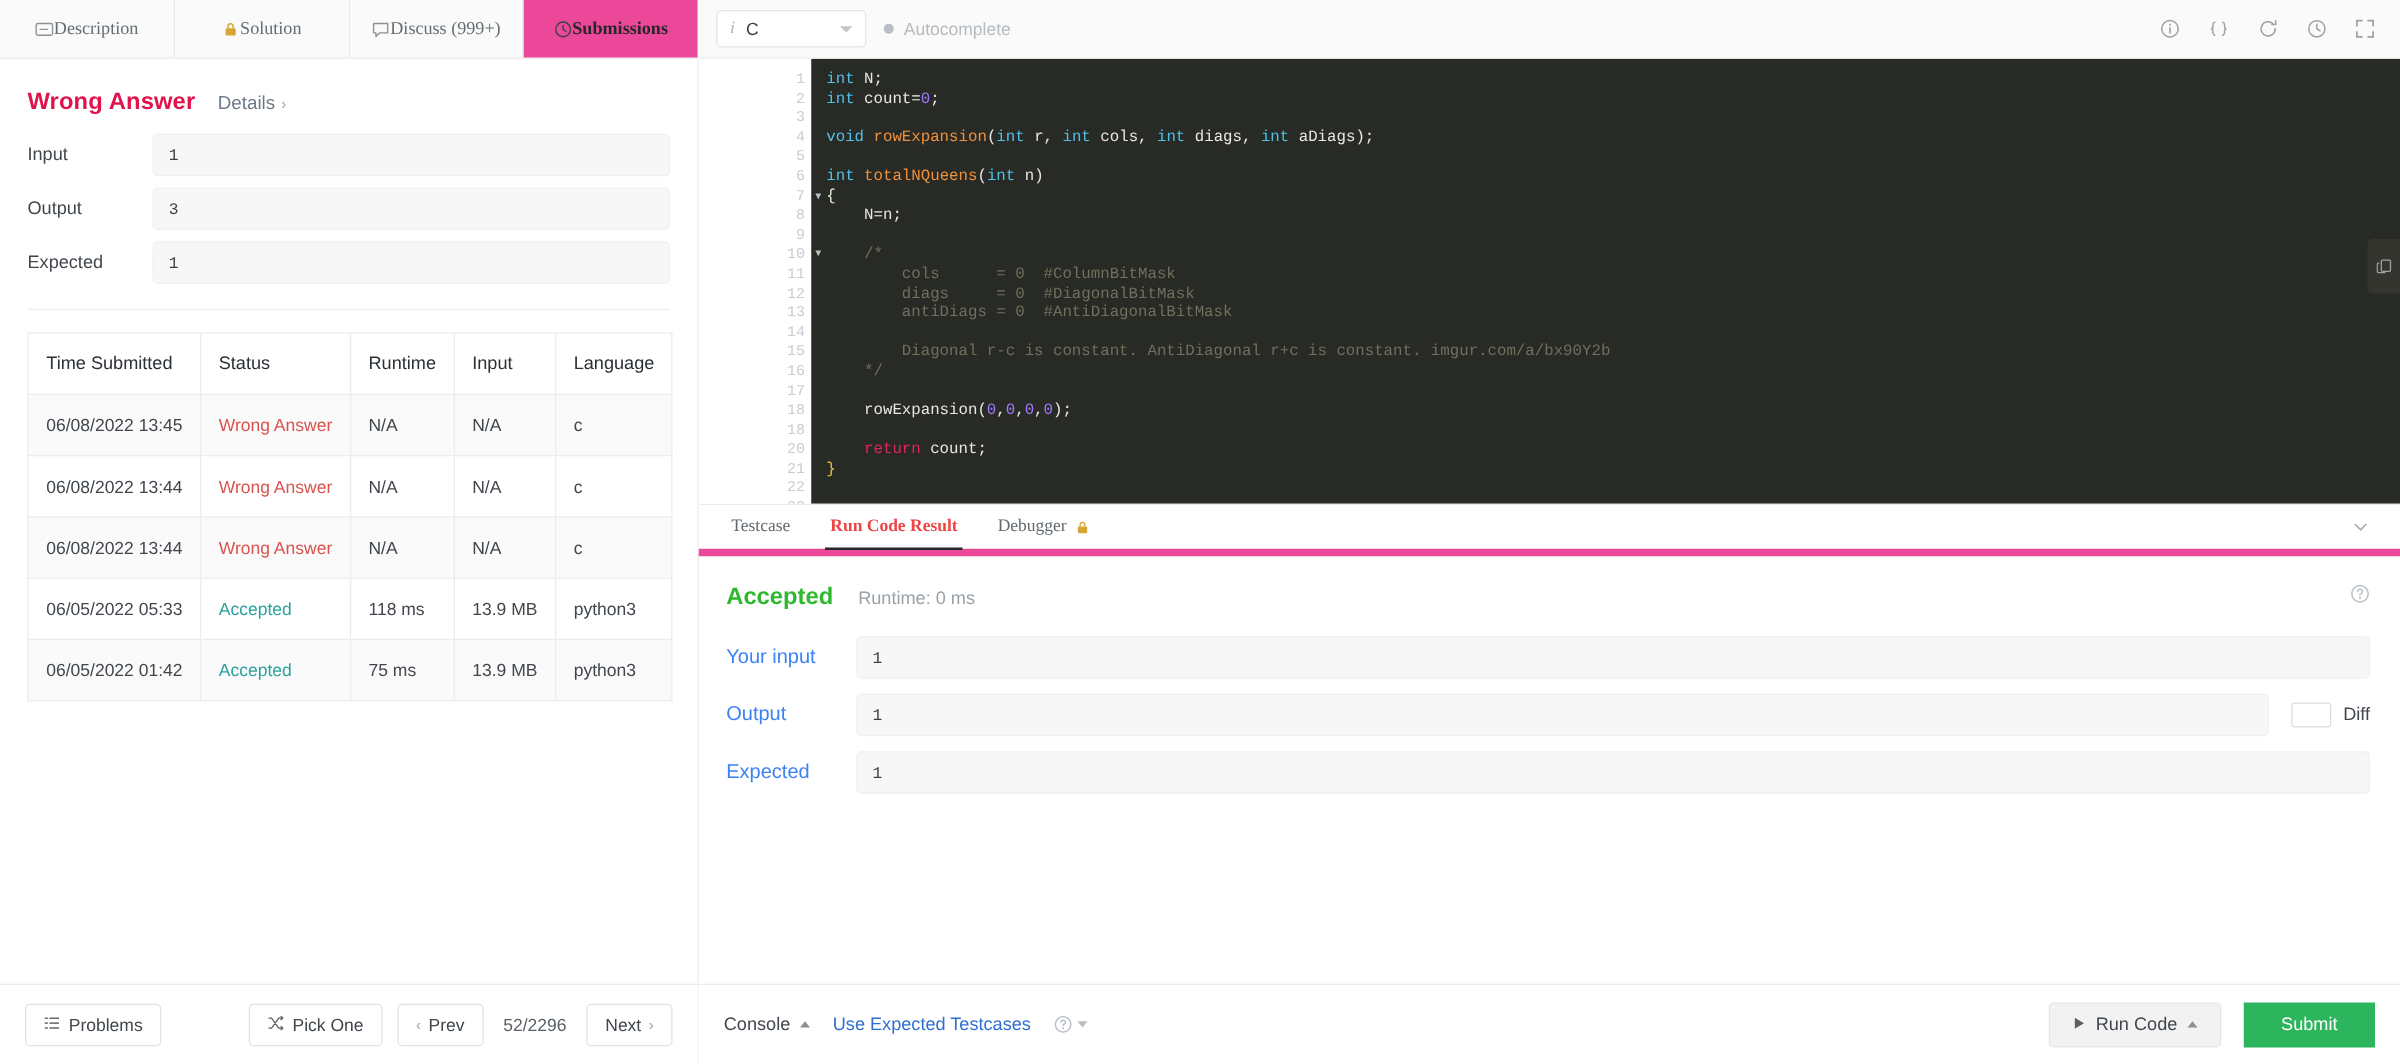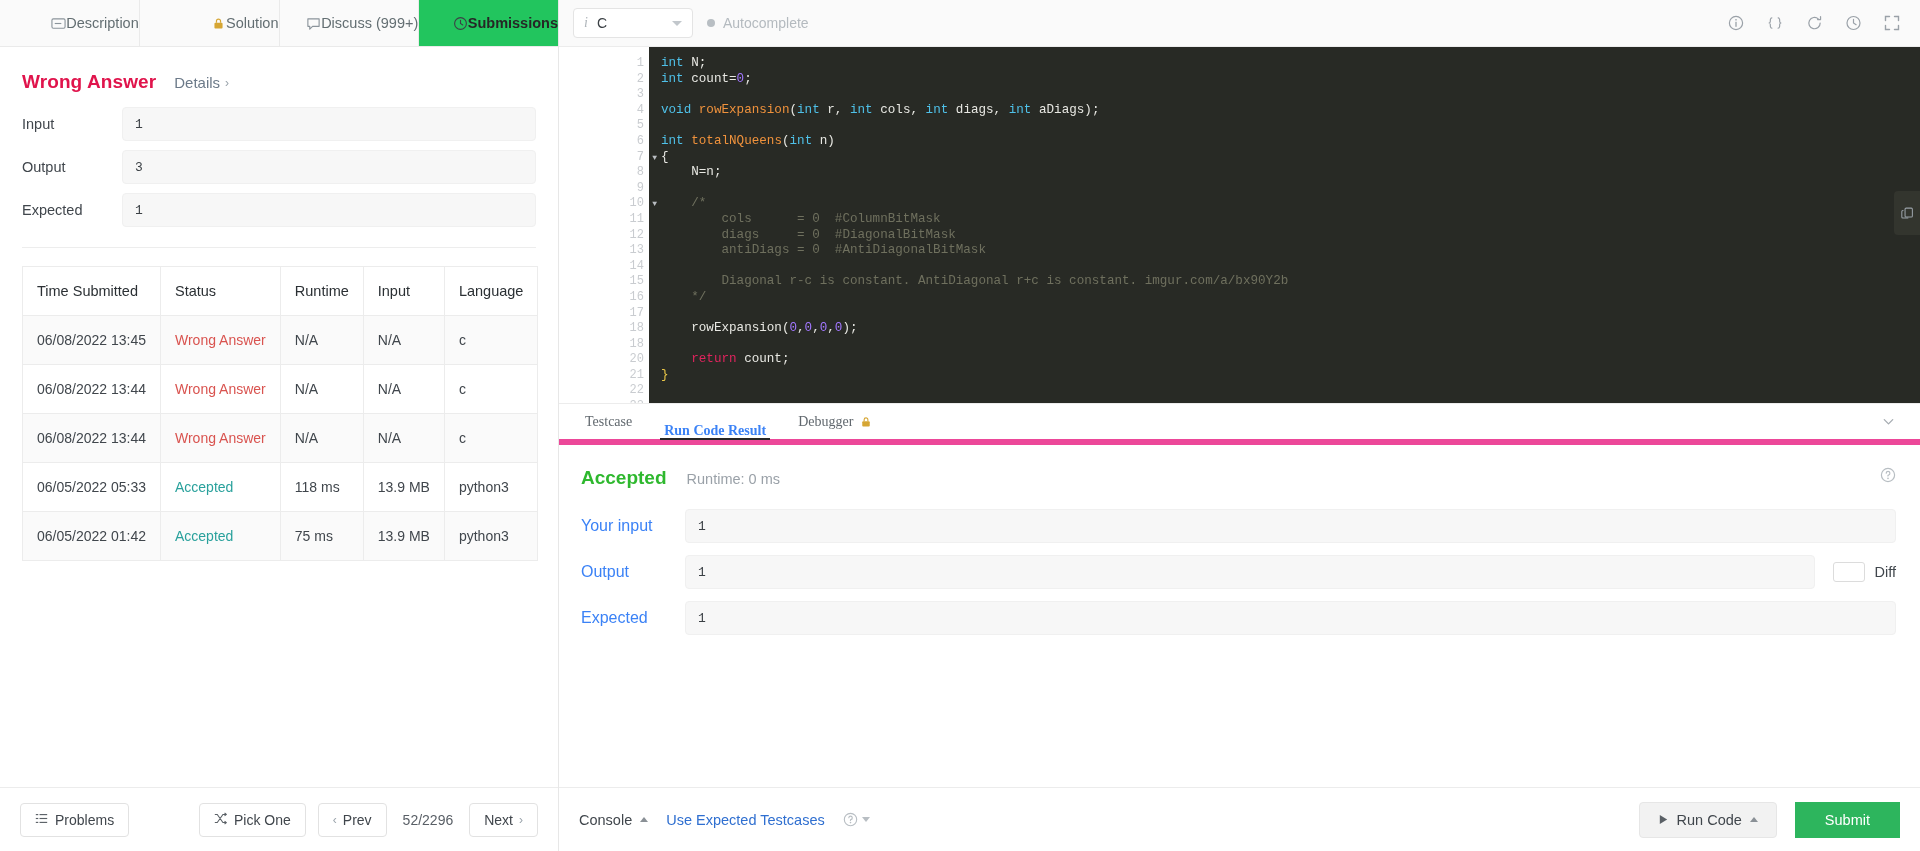--- a/index.html
+++ b/index.html
@@ -20,29 +20,30 @@
     border-right: 1px solid #e7e7e7;
   }
   .tabbar {
     height: 47px; min-height: 47px;
     display: flex; align-items: stretch;
     background: #fafafa;
     border-bottom: 1px solid #eaeaea;
   }
   .tab {
     flex: 1 1 0;
-    display: flex; align-items: center; justify-content: flex-end;
+    display: flex; align-items: center; justify-content: center;
     gap: 0;
     font-size: 14.5px; color: #636e72;
     border-right: 1px solid #eaeaea;
     cursor: pointer; position: relative;
     white-space: nowrap;
+    font-family: Liberation Serif, serif;
   }
   .tab:last-child { border-right: none; }
-  .tab.active { background: #22c55e; color: #262626; font-weight: 600; }
+  .tab.active { background: #ec4899; color: #262626; font-weight: 600; }
   .tab.active::before {
     content: ""; position: absolute; left: 0; right: 0; top: 0; height: 0px;
   }
   .tab .ticon { display: inline-flex; align-items: center; justify-content: center; width: 15px; height: 15px; }
   .tab svg { display: block; }
 
   .left-body { flex: 1 1 auto; overflow: hidden; padding: 0 22px; }
 
   .verdict-row {
     display: flex; align-items: baseline; gap: 18px;
@@ -189,21 +190,21 @@
     border-top: 1px solid #ececec; border-bottom: 6px solid #ec4899;
     display: flex; align-items: stretch; padding: 0 10px;
     background: #fff;
     font-family: Liberation Serif, serif;
   }
   .ctab {
     display: flex; align-items: center; gap: 7px;
     padding: 0 16px; font-size: 14px; color: #61686e; cursor: pointer;
     position: relative;
   }
-  .ctab.active { color: #3b82f6; font-weight: 600; align-items: flex-end; }
+  .ctab.active { color: #ef4444; font-weight: 600; }
   .ctab.active::after {
     content: ""; position: absolute; left: 12px; right: 12px; bottom: -1px;
     height: 2px; background: #262626;
   }
   .console-tabs .collapse {
     margin-left: auto; display: flex; align-items: center; padding-right: 14px;
     color: #a5abb1; cursor: pointer;
   }
 
   

